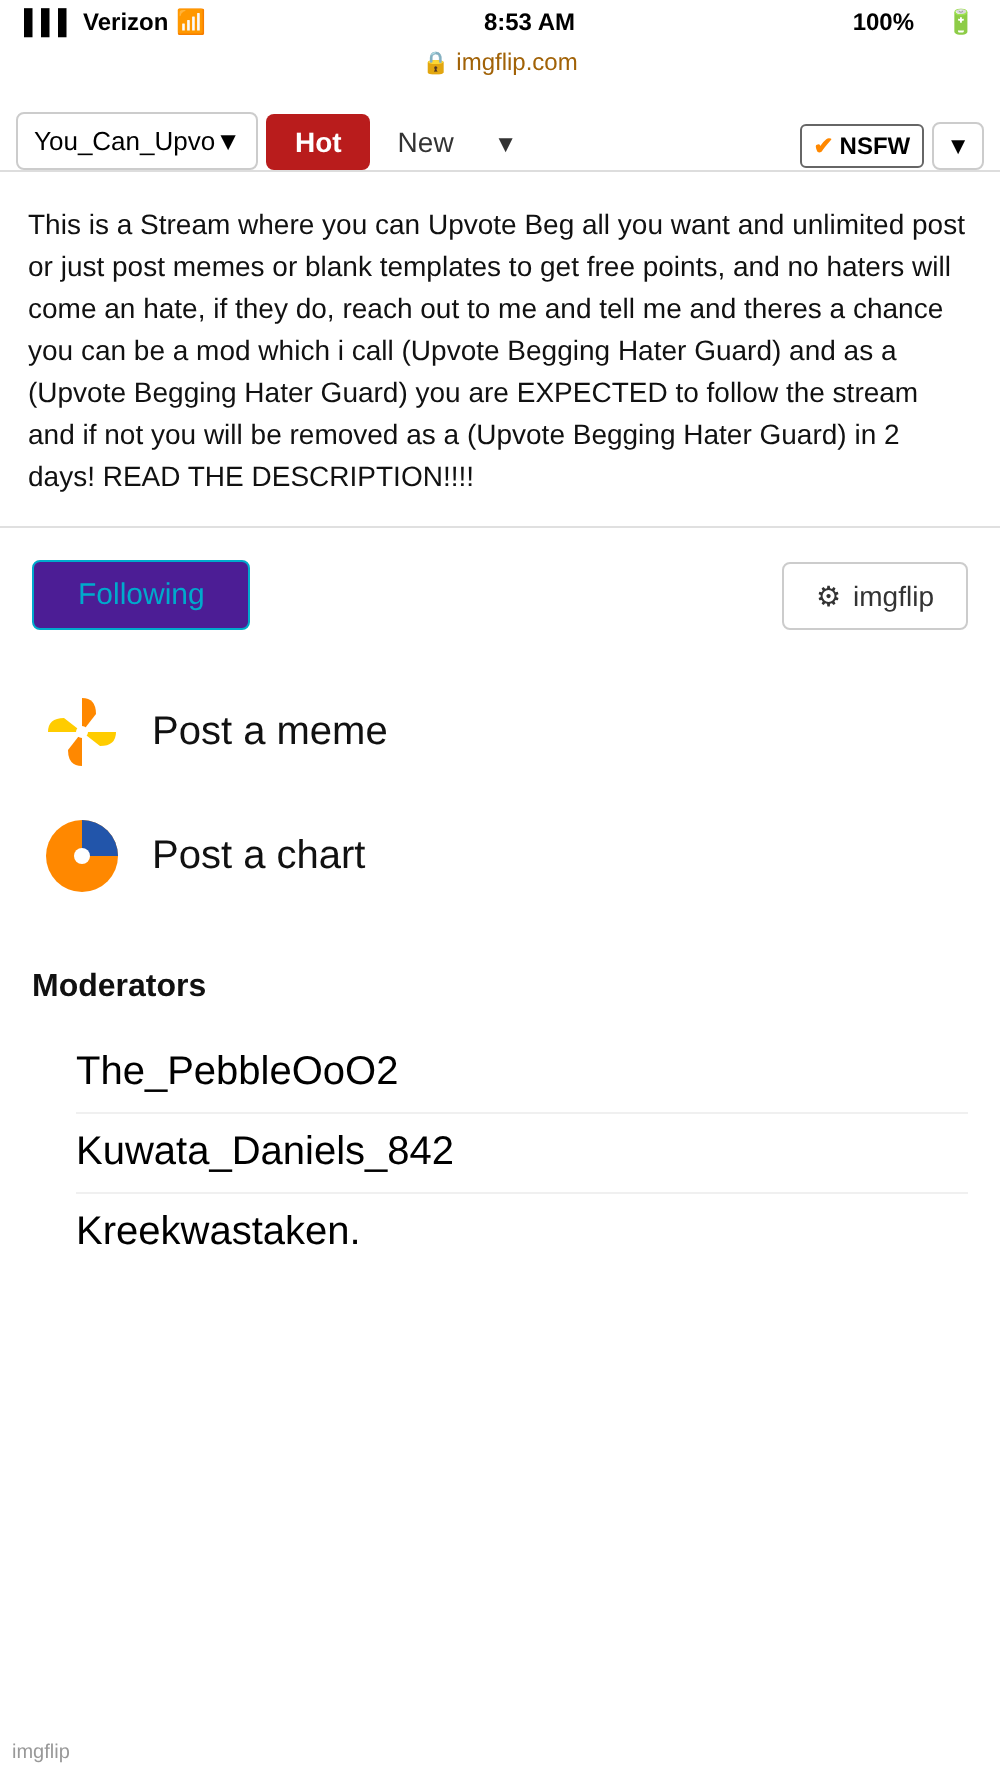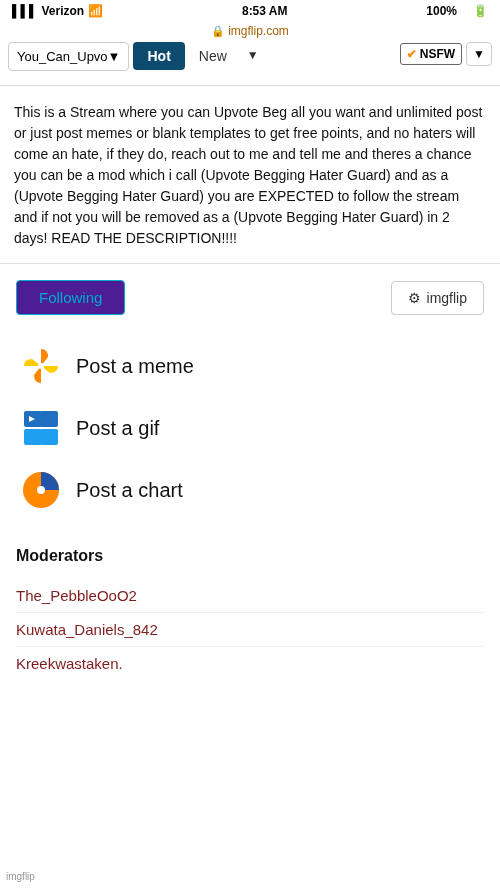--- a/index.html
+++ b/index.html
@@ -32,38 +32,38 @@
       text-align: center;
       padding: 2px 0 4px;
       font-size: 12px;
       color: #a16207;
     }
     .url-bar .lock-icon { font-size: 11px; }
 
     
     .nav-bar {
       display: flex;
-      align-items: flex-start;
+      align-items: flex-end;
       border-bottom: 1px solid #ddd;
       padding: 0 8px;
       height: 44px;
       gap: 4px;
     }
     .nav-dropdown {
       display: flex;
       align-items: center;
       gap: 2px;
       padding: 6px 8px;
       border: 1px solid #ccc;
       border-radius: 4px;
       font-size: 13px;
       background: #fff;
     }
     .nav-hot {
-      background: #0c4a6e;
+      background: #b91c1c;
       color: #fff;
       padding: 6px 14px;
       border-radius: 4px;
       font-size: 14px;
       font-weight: 600;
       border: none;
     }
     .nav-new {
       color: #333;
       padding: 6px 10px;
@@ -204,24 +204,25 @@
     .moderators {
       padding: 16px 16px;
     }
     .moderators-title {
       font-size: 16px;
       font-weight: 700;
       margin-bottom: 14px;
       color: #111;
     }
     .mod-item {
-      font-size: 15px;
-      color: #7f1d1d;
+      font-size: 20px;
+      color: #000000;
       padding: 8px 0;
       border-bottom: 1px solid #f0f0f0;
+      margin-left: 22px;
     }
     .mod-item:last-child { border-bottom: none; }
 
     
     .watermark {
       position: fixed;
       bottom: 6px;
       left: 6px;
       font-size: 10px;
       color: #999;
@@ -288,34 +289,20 @@
           <path d="M21,21 L21,4 Q28,4 28,12 Z" fill="#FF8800"></path>
           <path d="M21,21 L38,21 Q38,28 30,28 Z" fill="#FFCC00"></path>
           <path d="M21,21 L21,38 Q14,38 14,30 Z" fill="#FF8800"></path>
           <path d="M21,21 L4,21 Q4,14 12,14 Z" fill="#FFCC00"></path>
           <circle cx="21" cy="21" r="3" fill="#fff"></circle>
         </svg>
       </div>
       <span class="post-label">Post a meme</span>
     </div>
 
-    <div class="post-item">
-      <div class="gif-icon">
-        <svg viewBox="0 0 42 42">
-
-          <rect x="4" y="4" width="18" height="16" rx="2" fill="#1E6FBF"></rect>
-          <rect x="20" y="4" width="18" height="16" rx="2" fill="#1E6FBF"></rect>
-          <rect x="4" y="22" width="18" height="16" rx="2" fill="#1E9FEF"></rect>
-          <rect x="20" y="22" width="18" height="16" rx="2" fill="#1E9FEF"></rect>
-
-          <polygon points="9,9 9,15 15,12" fill="#fff"></polygon>
-        </svg>
-      </div>
-      <span class="post-label">Post a gif</span>
-    </div>
 
     <div class="post-item">
       <div class="chart-icon">
         <svg viewBox="0 0 42 42">
 
           <circle cx="21" cy="21" r="18" fill="#FF8800"></circle>
 
           <path d="M21,21 L21,3 A18,18 0 0,1 39,21 Z" fill="#2255AA"></path>
           <circle cx="21" cy="21" r="4" fill="#fff"></circle>
         </svg>

